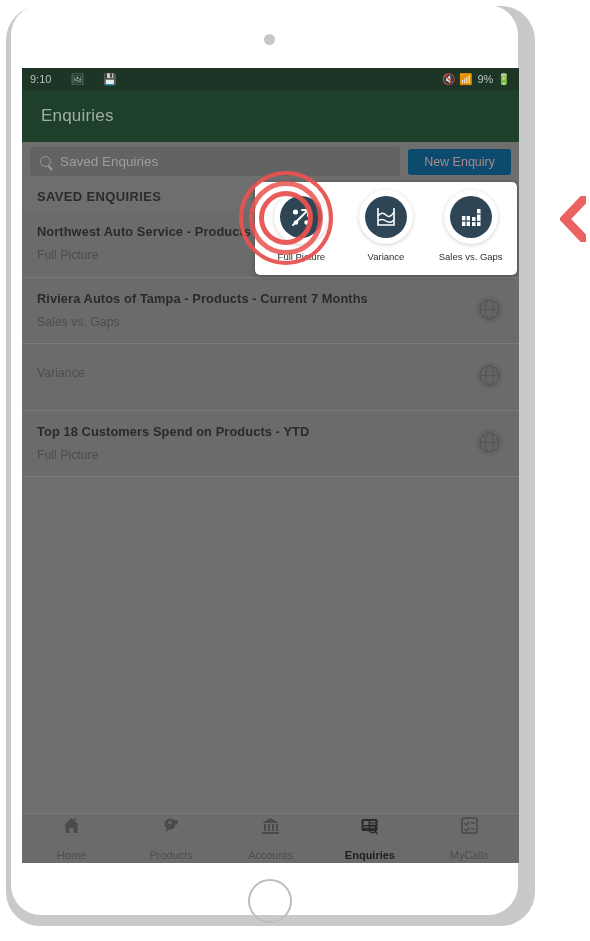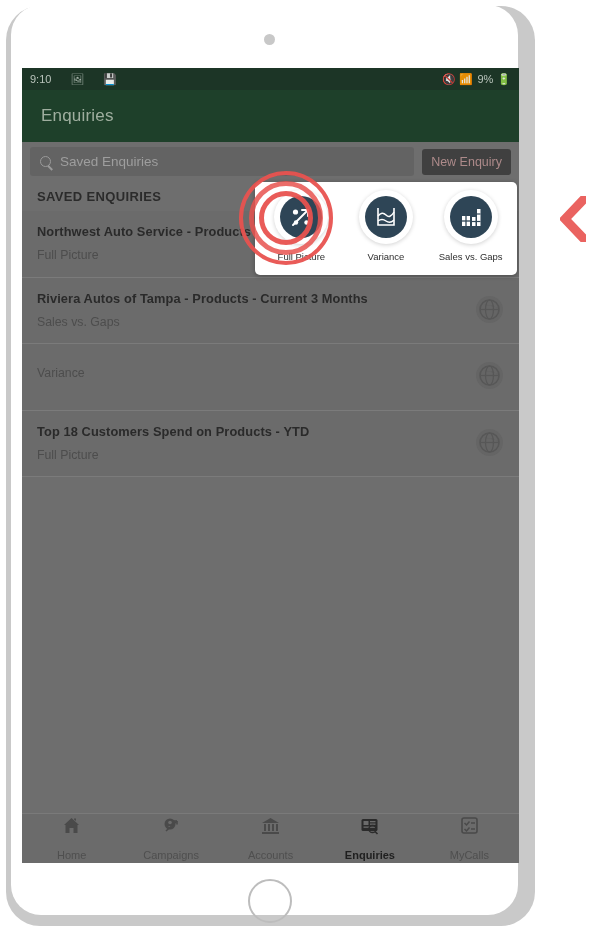--- a/index.html
+++ b/index.html
@@ -96,24 +96,24 @@
     width: 11px; height: 11px; border-radius: 50%;
     border: 1.7px solid #9a9a9a; position: relative; flex: none;
   }
   .mag::after {
     content: ""; position: absolute;
     width: 1.7px; height: 5.5px; background: #9a9a9a;
     right: -1px; bottom: -4.5px; transform: rotate(-45deg);
   }
   #search-placeholder { color: #9e9e9e; font-size: 13.5px; }
   #new-enquiry-btn {
-    height: 26px; background: #404040;
+    height: 26px; background: #0c4a6e;
     border: none; border-radius: 3px;
     color: #ad8a8a; font-size: 12.5px;
-    padding: 0 9px; cursor: pointer;
+    padding: 0 16px; cursor: pointer;
     font-family: "Liberation Sans", sans-serif;
   }
 
   
   #section-header {
     position: absolute; left: 0; top: 113px;
     width: 100%; height: 30px;
     background: #6e6e6e;
     display: flex; align-items: center;
     padding-left: 15px;
@@ -275,21 +275,21 @@
           <svg width="27" height="27" viewBox="0 0 27 27">
             <circle cx="13.5" cy="13.5" r="9.5" fill="none" stroke="#575757" stroke-width="1.6"></circle>
             <ellipse cx="13.5" cy="13.5" rx="4" ry="9.5" fill="none" stroke="#575757" stroke-width="1.2"></ellipse>
             <line x1="4" y1="13.5" x2="23" y2="13.5" stroke="#575757" stroke-width="1.2"></line>
             <path d="M8 8 q4 3 9 1 q3 4 5 3" fill="#575757" opacity=".55"></path>
           </svg>
         </div>
       </div>
 
       <div class="list-item">
-        <div class="li-title">Riviera Autos of Tampa - Products - Current 3 Months</div>
+        <div class="li-title">Riviera Autos of Tampa - Products - Current 7 Months</div>
         <div class="li-sub">Sales vs. Gaps</div>
         <div class="globe">
           <svg width="27" height="27" viewBox="0 0 27 27">
             <circle cx="13.5" cy="13.5" r="9.5" fill="none" stroke="#575757" stroke-width="1.6"></circle>
             <ellipse cx="13.5" cy="13.5" rx="4" ry="9.5" fill="none" stroke="#575757" stroke-width="1.2"></ellipse>
             <line x1="4" y1="13.5" x2="23" y2="13.5" stroke="#575757" stroke-width="1.2"></line>
             <path d="M8 8 q4 3 9 1 q3 4 5 3" fill="#575757" opacity=".55"></path>
           </svg>
         </div>
       </div>
@@ -390,21 +390,21 @@
       <div class="nav-item">
         <span class="nav-icon">
           <svg width="19" height="19" viewBox="0 0 19 19">
             <circle cx="8" cy="8" r="5.5" fill="#4a4a4a"></circle>
             <circle cx="8" cy="6.5" r="1.8" fill="#6b6b6b"></circle>
             <path d="M6 11 q2 -2 4 0" fill="#6b6b6b"></path>
             <line x1="4" y1="15" x2="15" y2="5" stroke="#4a4a4a" stroke-width="1.6"></line>
             <path d="M15 5 L15 8.5 M15 5 L11.5 5" stroke="#4a4a4a" stroke-width="1.6" fill="none"></path>
           </svg>
         </span>
-        <span class="nav-label">Campaigns</span>
+        <span class="nav-label">Products</span>
       </div>
 
       <div class="nav-item">
         <span class="nav-icon">
           <svg width="19" height="19" viewBox="0 0 19 19">
             <path d="M9.5 2 L18 7 L1 7 Z" fill="#4a4a4a"></path>
             <rect x="3" y="8" width="2" height="7" fill="#4a4a4a"></rect>
             <rect x="7" y="8" width="2" height="7" fill="#4a4a4a"></rect>
             <rect x="11" y="8" width="2" height="7" fill="#4a4a4a"></rect>
             <rect x="15" y="8" width="2" height="7" fill="#4a4a4a"></rect>

